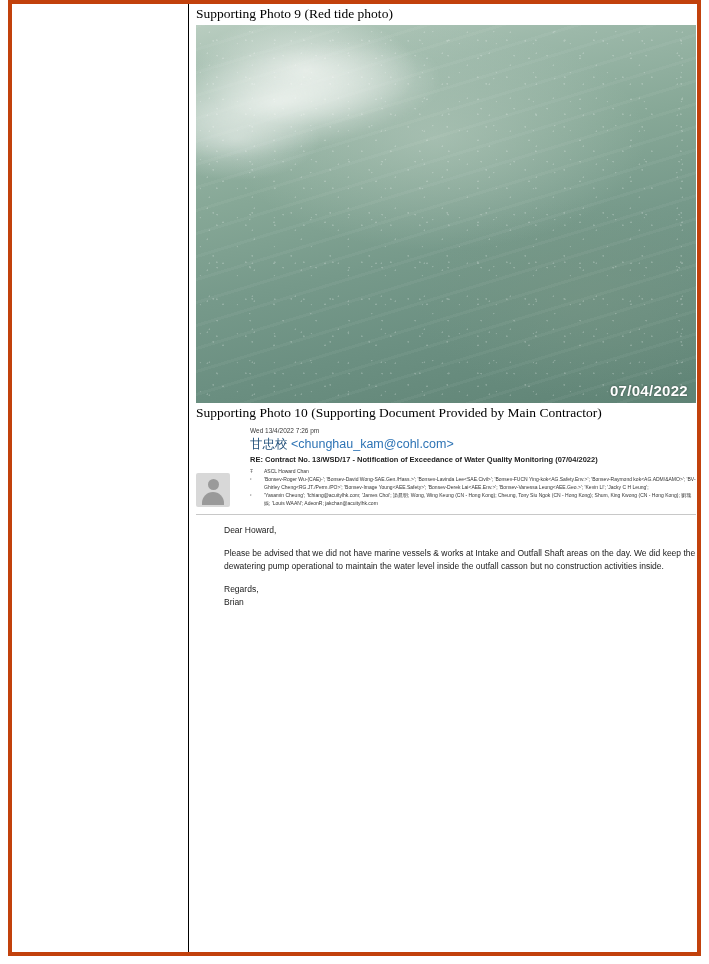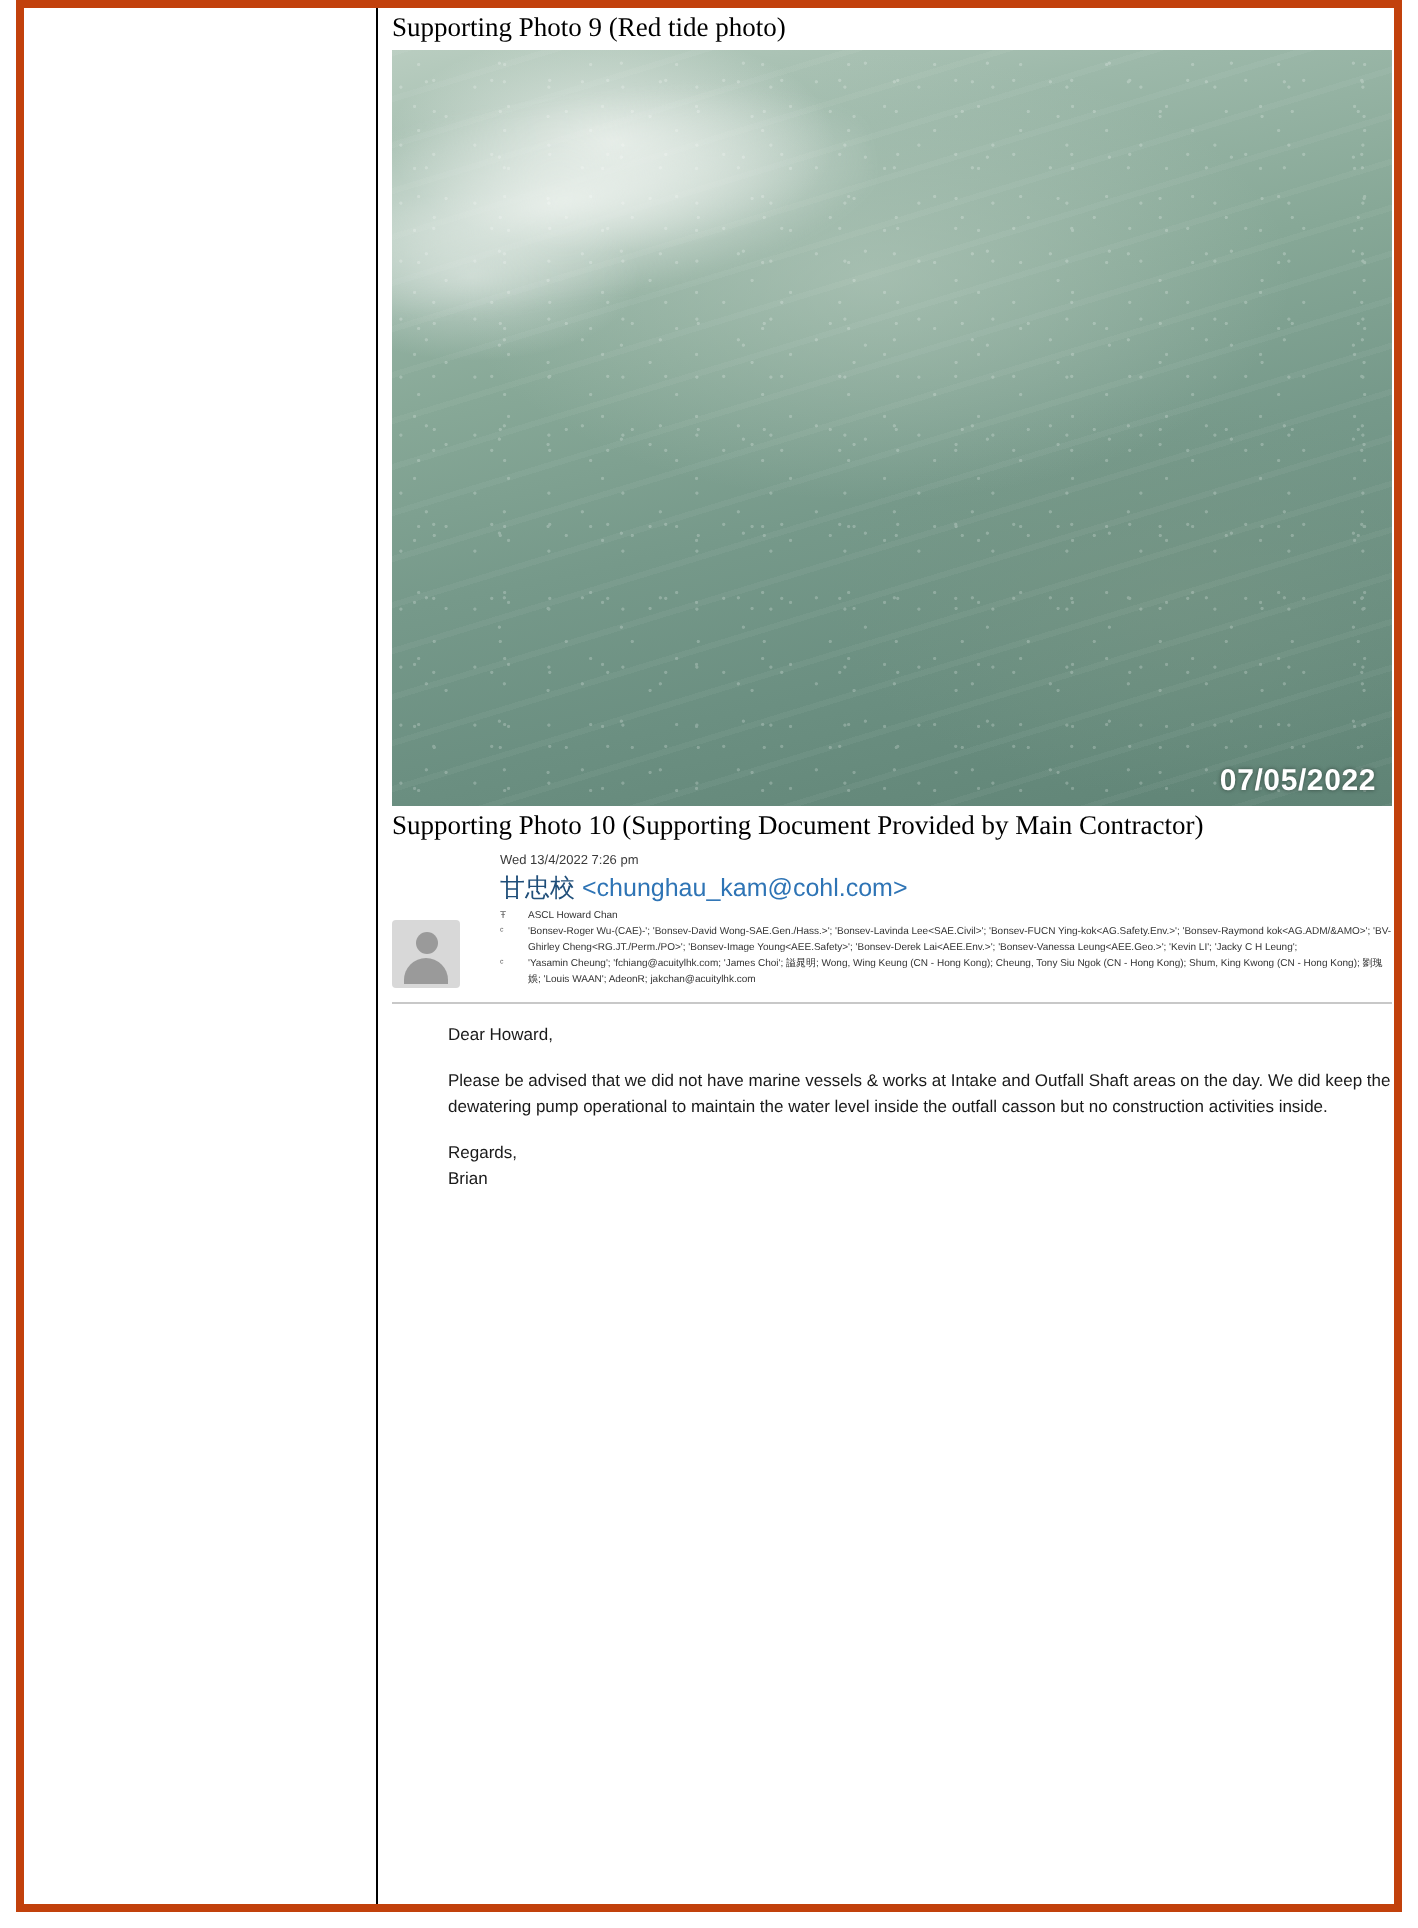--- a/index.html
+++ b/index.html
@@ -224,35 +224,36 @@
 
   <div class="content-column">
 
     <div class="caption">Supporting Photo 9 (Red tide photo)</div>
 
     <div class="photo-wrap">
       <div class="sea"></div>
       <div class="sea-streaks"></div>
       <div class="sea-foam"></div>
       <div class="sea-speckle"></div>
-      <div class="photo-date">07/05/2022</div>
+      <div class="photo-date">07/04/2022</div>
     </div>
 
     <div class="caption">Supporting Photo 10 (Supporting Document Provided by Main Contractor)</div>
 
     <div class="email-block">
 
       <div class="email-head">
         <div class="avatar"></div>
         <div class="email-head-text">
           <div class="email-sent">Wed 13/4/2022 7:26 pm</div>
           <div class="email-from">
             <span class="name">甘忠校</span>
             <span class="addr">&lt;chunghau_kam@cohl.com&gt;</span>
           </div>
+          <div class="email-subject">RE: Contract No. 13/WSD/17 - Notification of Exceedance of Water Quality Monitoring (07/04/2022)</div>
 
           <div class="recip-table">
             <div class="recip-row">
               <div class="recip-label">Ŧ</div>
               <div class="recip-value">ASCL Howard Chan</div>
             </div>
             <div class="recip-row">
               <div class="recip-label">ᶜ</div>
               <div class="recip-value">'Bonsev-Roger Wu-(CAE)-'; 'Bonsev-David Wong-SAE.Gen./Hass.&gt;'; 'Bonsev-Lavinda Lee&lt;SAE.Civil&gt;'; 'Bonsev-FUCN Ying-kok&lt;AG.Safety.Env.&gt;'; 'Bonsev-Raymond kok&lt;AG.ADM/&amp;AMO&gt;'; 'BV-Ghirley Cheng&lt;RG.JT./Perm./PO&gt;'; 'Bonsev-Image Young&lt;AEE.Safety&gt;'; 'Bonsev-Derek Lai&lt;AEE.Env.&gt;'; 'Bonsev-Vanessa Leung&lt;AEE.Geo.&gt;'; 'Kevin LI'; 'Jacky C H Leung';</div>
             </div>

